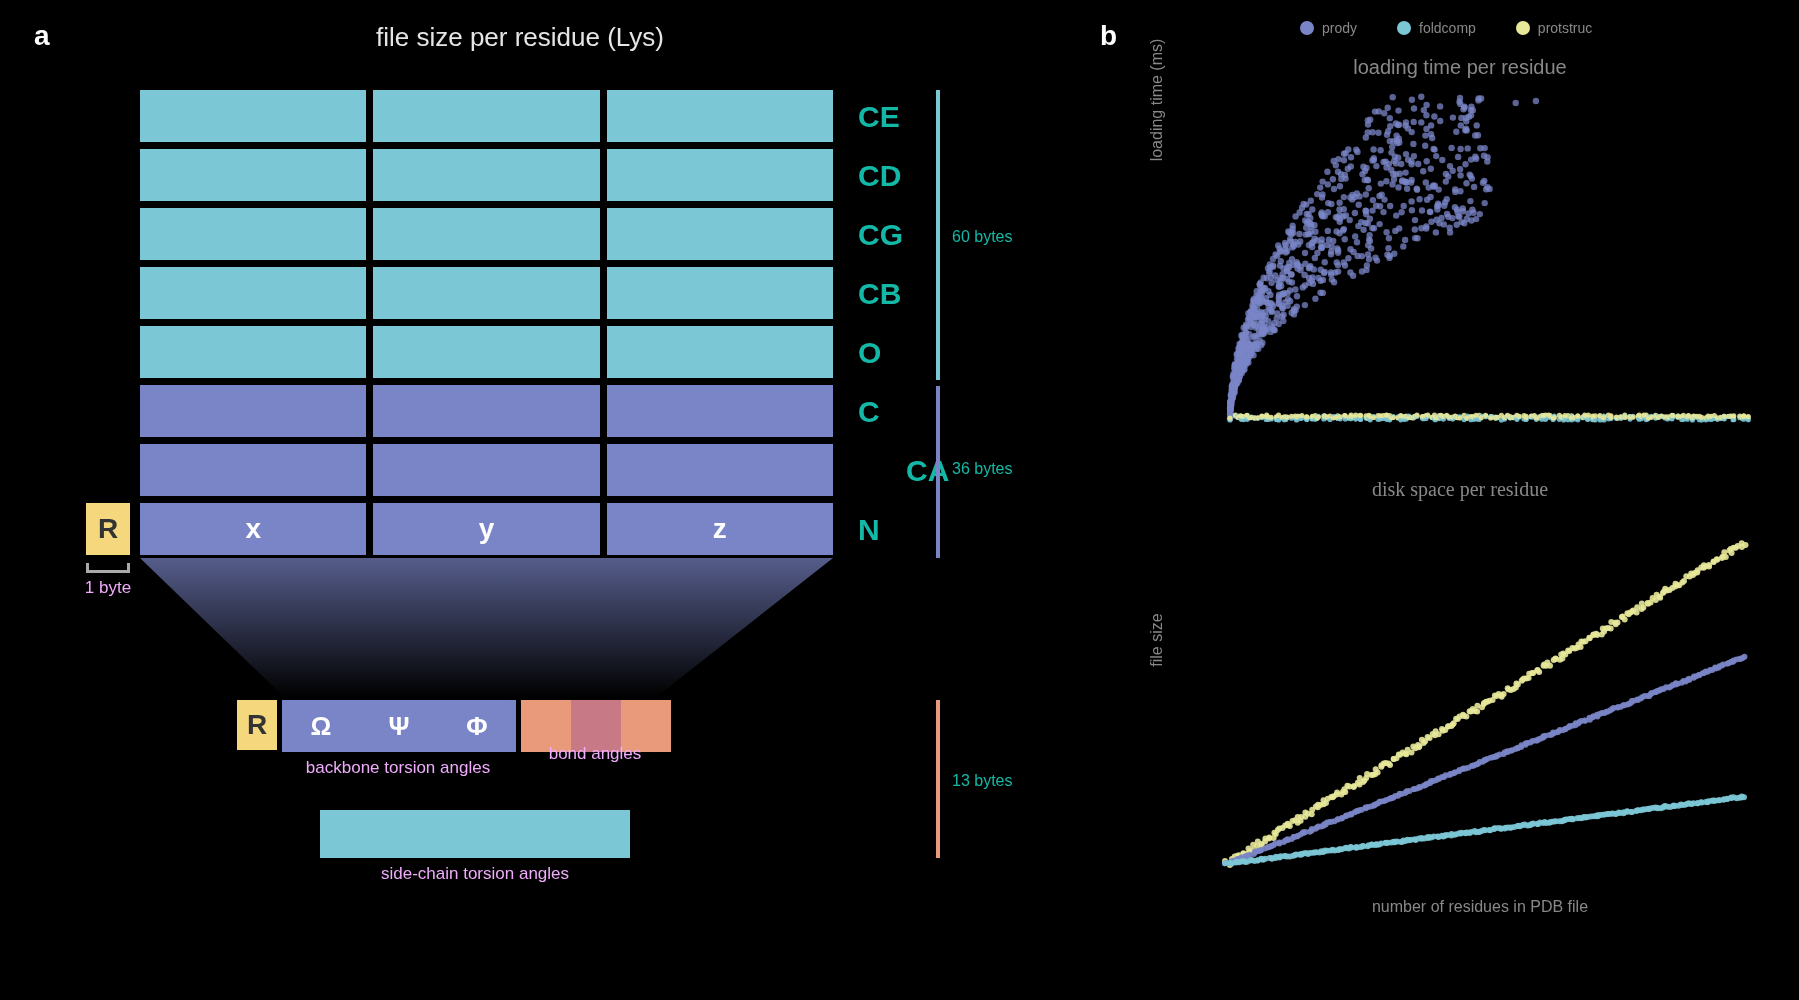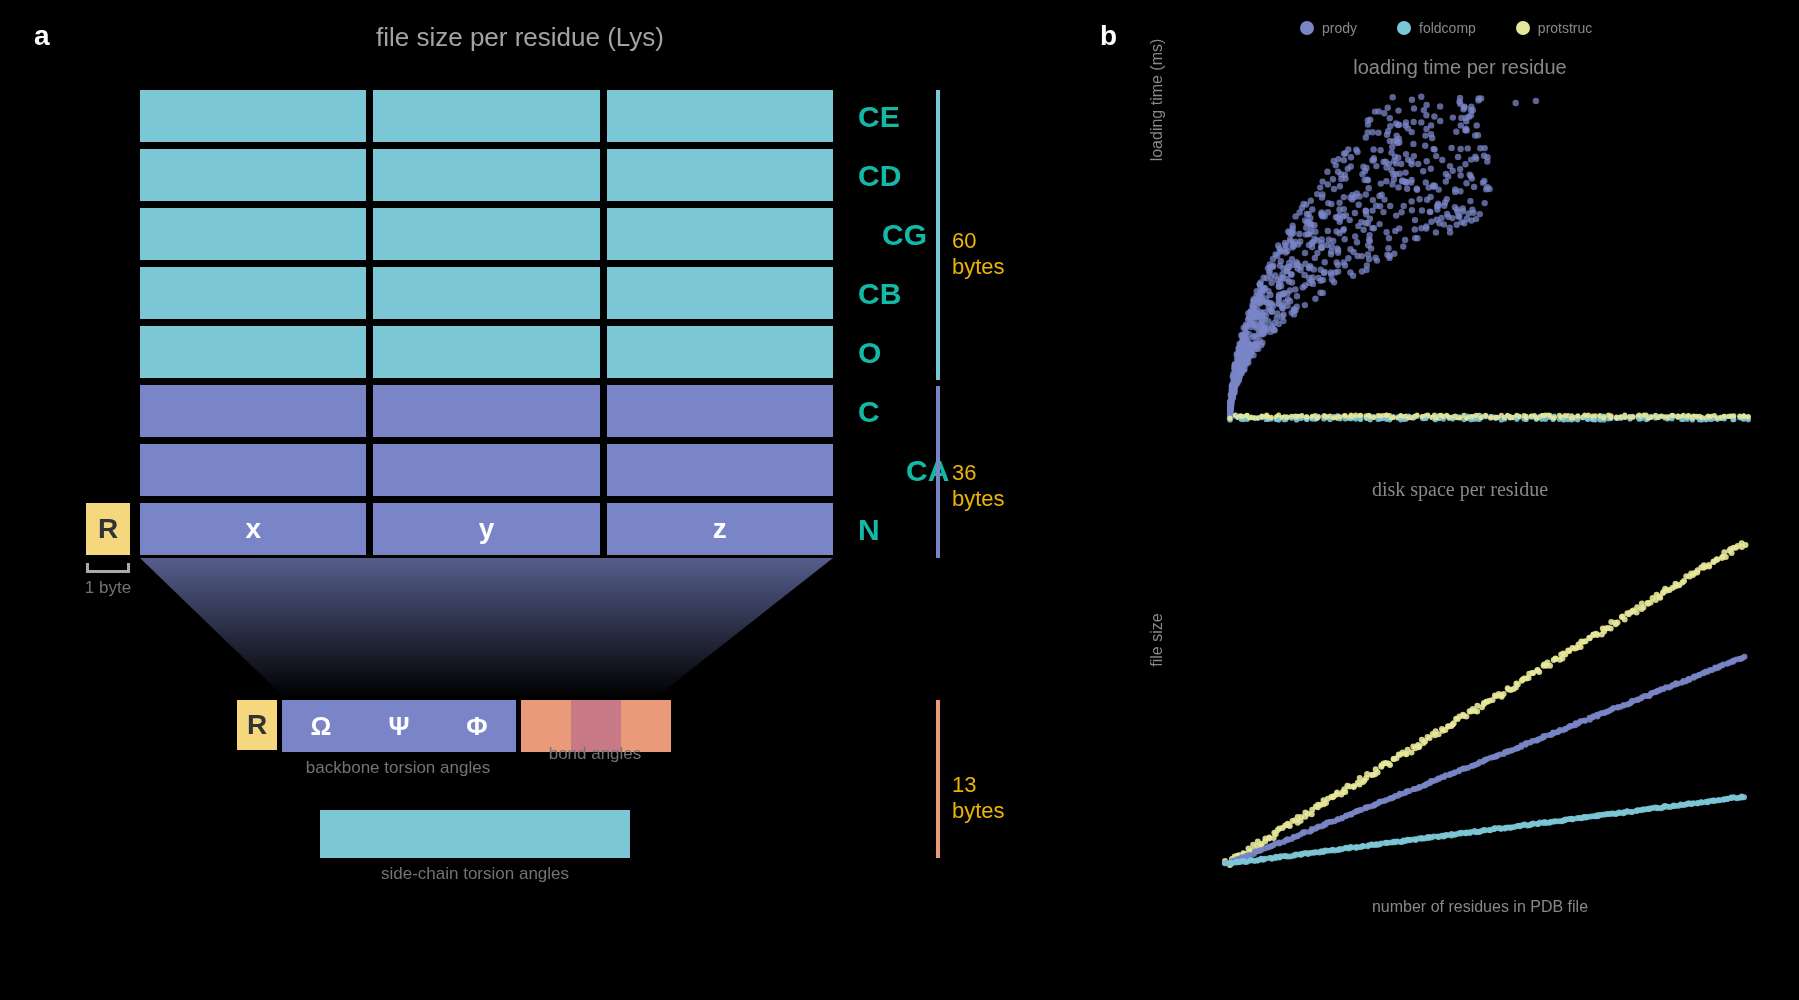--- a/index.html
+++ b/index.html
@@ -12,21 +12,21 @@
     overflow: hidden;
   }
   .panel-label {
     position: absolute;
     color: #fff;
     font-size: 28px;
     font-weight: 600;
   }
   .title {
     position: absolute;
-    color: #a3a3a3;
+    color: #e5e5e5;
     font-size: 26px;
     text-align: center;
   }
   
   .left-area {
     position: absolute;
     left: 80px;
     top: 60px;
     width: 940px;
     height: 900px;
@@ -77,32 +77,32 @@
     border-bottom: 3px solid #aaa;
     height: 10px;
   }
   .byte-brace {
     position: absolute;
     width: 10px;
     border-right: 4px solid;
   }
   .byte-label {
     position: absolute;
-    color: #eab308;
-    font-size: 22px;
+    color: #14b8a6;
+    font-size: 16px;
   }
   
   .comp-row {
     position: absolute;
     display: flex;
     align-items: stretch;
     height: 52px;
   }
   .comp-cell { display:flex; align-items:center; justify-content:center; color:#fff; font-size:26px; font-weight:600; }
-  .sub-label { position:absolute; color:#737373; font-size:17px; text-align:center; }
+  .sub-label { position:absolute; color:#f0abfc; font-size:17px; text-align:center; }
   .sidechain-bar { position:absolute; background:#7cc7d6; height:48px; }
   .zoom-tri { position:absolute; }
   
   .plot {
     position: absolute;
     background: #000;
   }
   .chart-title { position:absolute; color:#888; font-size:20px; text-align:center; }
   .chart-axis { position:absolute; color:#888; font-size:16px; }
   .legend-row { position:absolute; display:flex; gap:40px; }
@@ -163,21 +163,21 @@
       </div>
     <div class="atom-row">
       <div class="atom-cell dark">x</div>
       <div class="atom-cell dark">y</div>
       <div class="atom-cell dark">z</div>
     </div>
   </div>
 
   <div class="atom-label" style="top:40px;">CE</div>
   <div class="atom-label" style="top:99px;">CD</div>
-  <div class="atom-label" style="top:158px;margin-left:24px;">CG</div>
+  <div class="atom-label" style="top:158px;">CG</div>
   <div class="atom-label" style="top:217px;">CB</div>
   <div class="atom-label" style="top:276px;">O</div>
   <div class="atom-label" style="top:335px;">C</div>
   <div class="atom-label" style="top:394px;margin-left:48px;">CA</div>
   <div class="atom-label" style="top:453px;">N</div>
 
   <div class="byte-brace" style="left:850px; top:30px; height:290px; border-color:#7cc7d6;"></div>
   <div class="byte-label" style="left:872px; top:168px;">60 bytes</div>
 
   <div class="byte-brace" style="left:850px; top:326px; height:172px; border-color:#7a85c7;"></div>

